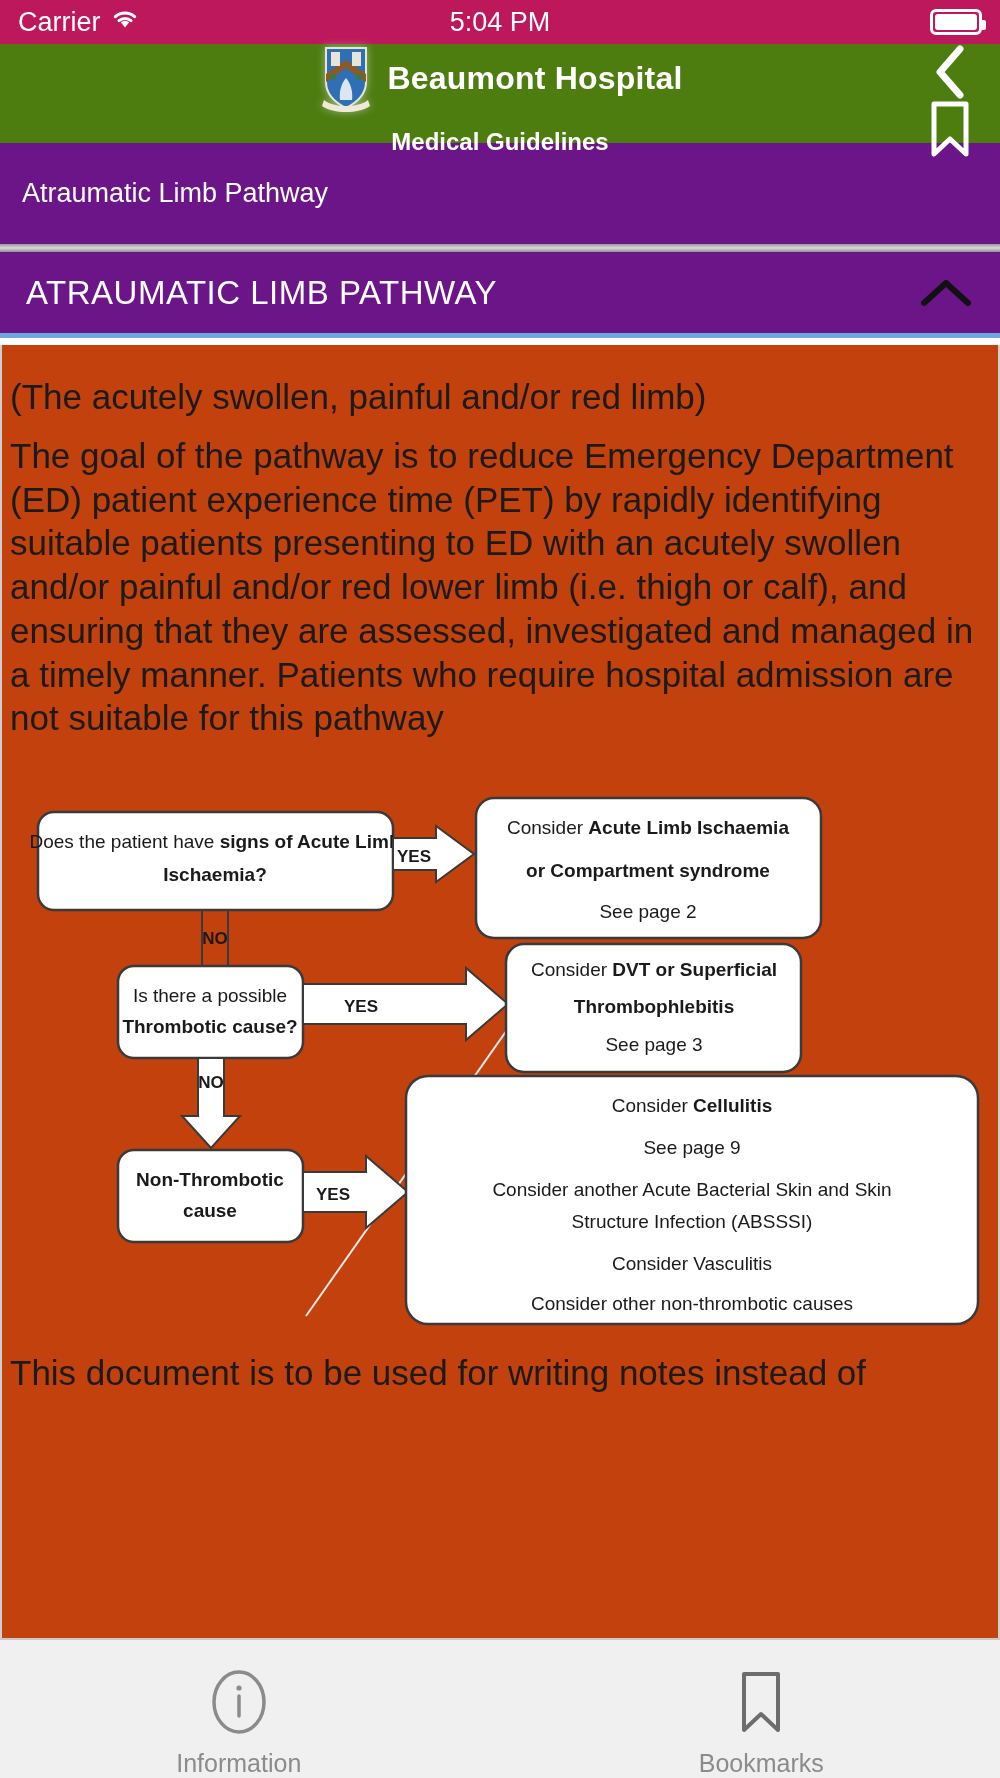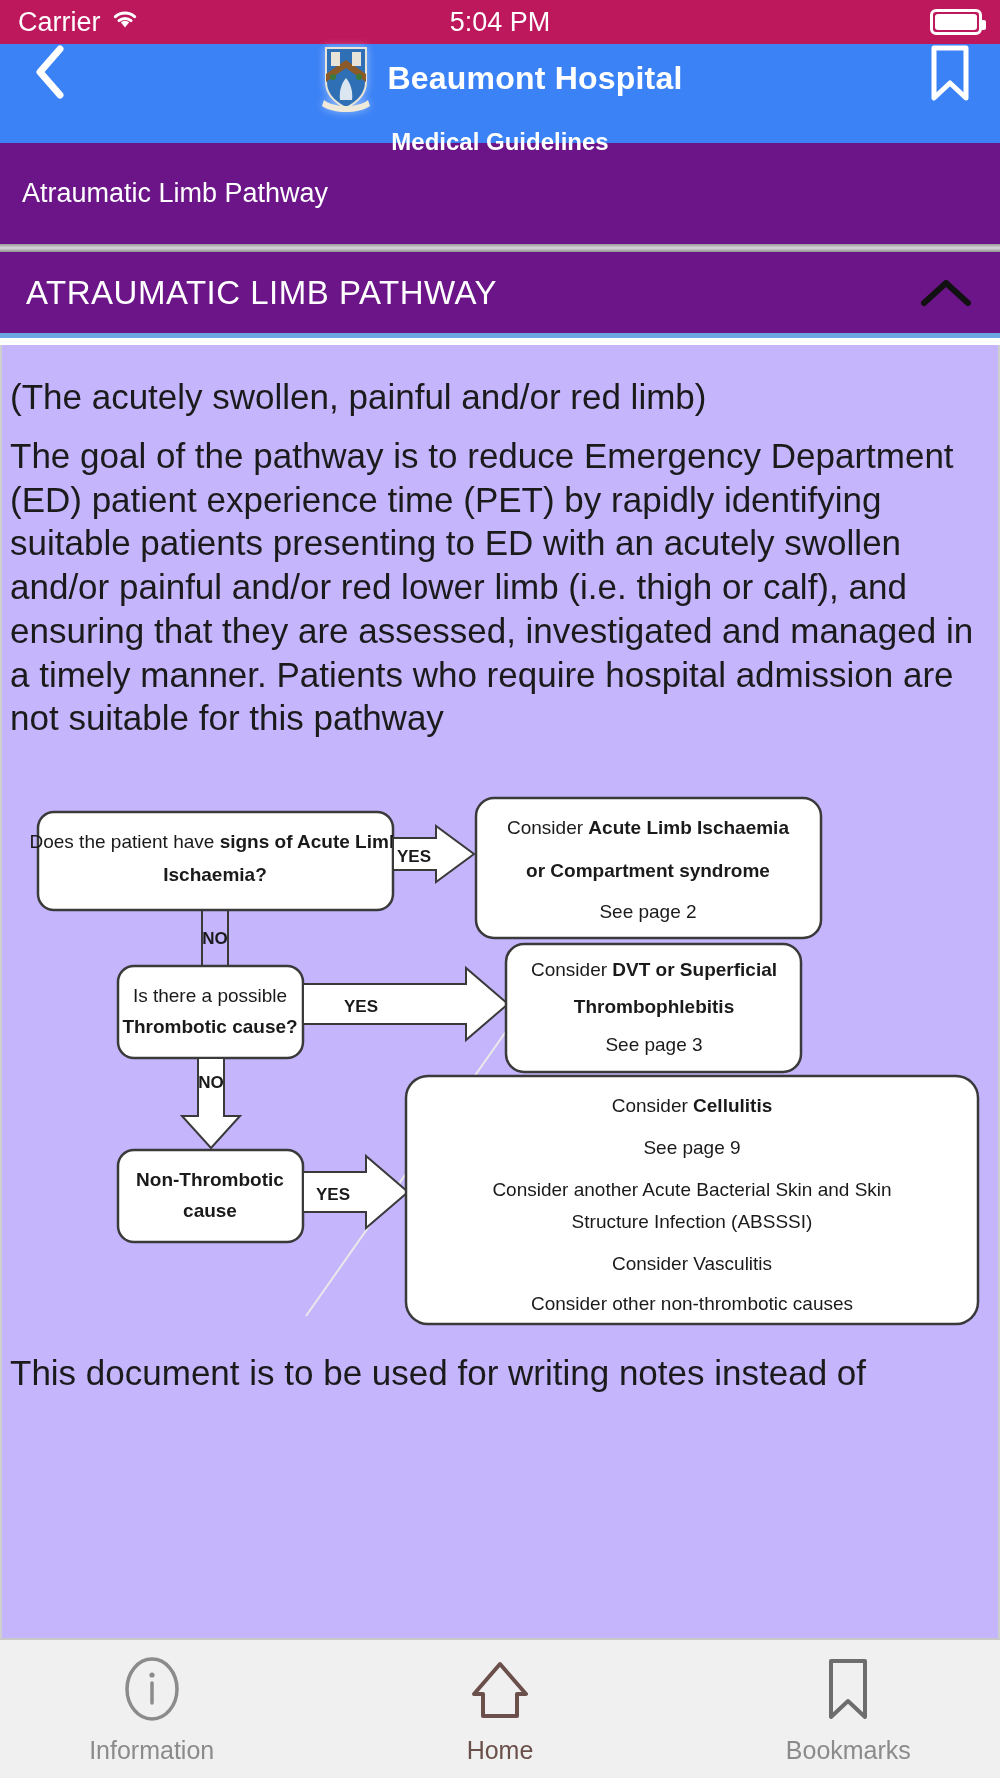--- a/index.html
+++ b/index.html
@@ -31,22 +31,22 @@
     content:""; position:absolute; right:-7px; top:8px;
     width:4px; height:10px; background:#fff; border-radius:0 2px 2px 0;
   }
   .battery-fill{
     position:absolute; left:2px; top:2px; bottom:2px; right:2px;
     background:#fff; border-radius:3px;
   }
 
   
   .navbar{
-    height:99px; background:#3b82f6; color:#fff;
-    display:flex; align-items:flex-start; position:relative; padding:0 20px;
+    height:99px; background:#4d7c0f; color:#fff;
+    display:flex; align-items:flex-end; position:relative; padding:0 20px;flex-direction:column;
   }
   .nav-back{ width:60px; display:flex; align-items:center; justify-content:center; }
   .nav-title-wrap{
     position:absolute; left:0; right:0; text-align:center;
     pointer-events:none;
   }
   .nav-title-row{ display:flex; align-items:center; justify-content:center; gap:14px; }
   .crest{
     width:56px; height:68px; position:relative; display:inline-block;
     filter:drop-shadow(0 0 4px rgba(255,255,255,.45));
@@ -69,21 +69,21 @@
     display:flex; align-items:center; padding:0 26px;
   }
   .section-title{ font-size:33px; letter-spacing:.5px; }
   .section-chevron{ margin-left:auto; display:flex; align-items:center; }
   .blue-rule{ height:5px; background:#6CA6E0; }
 
   
   .content{
     position:absolute; left:0; right:0;
     top:345px; bottom:140px;
-    background:#c4b5fd; overflow:hidden;
+    background:#c2410c; overflow:hidden;
     border-left:2px solid #cfcfcf; border-right:2px solid #cfcfcf;
     padding:0 4px;
   }
   .para{
     font-size:35px; line-height:1.25; color:#1b1b1b;
     padding:0 4px; margin-top:15px;
   }
   .para.lead{ margin-top:30px; }
 
   
@@ -95,21 +95,21 @@
   .flow svg{ display:block; }
   .fbox-text{
     font-family:"Liberation Sans", sans-serif;
     fill:#1a1a1a;
   }
 
   
   .tabbar{
     position:absolute; left:0; right:0; bottom:0; height:140px;
     background:#F0F0F0; border-top:2px solid #c9c9c9;
-    display:flex; align-items:flex-start;gap:45px;
+    display:flex; align-items:flex-end;gap:45px;
   }
   .tab{
     flex:1; display:flex; flex-direction:column;
     align-items:center; justify-content:center;
     padding-top:16px; gap:10px;
   }
   .tab-label{ font-size:25px; }
   .tab.inactive .tab-label{ color:#8b8b8b; }
   .tab.active .tab-label{ color:#6B4F4B; }
 </style>
@@ -262,28 +262,20 @@
     <span>
       <svg width="60" height="66" viewBox="0 0 60 66">
         <ellipse cx="30" cy="33" rx="25" ry="30" stroke="#8b8b8b" stroke-width="3.5" fill="none"></ellipse>
         <circle cx="30" cy="19" r="2.6" fill="#8b8b8b"></circle>
         <path d="M30 27 L30 47" stroke="#8b8b8b" stroke-width="3.5" stroke-linecap="round"></path>
       </svg>
     </span>
     <span class="tab-label">Information</span>
   </div>
 
-  <div class="tab active">
-    <span>
-      <svg width="66" height="66" viewBox="0 0 66 66">
-        <path d="M33 8 L59 38 L50 38 L50 60 L16 60 L16 38 L7 38 Z" stroke="#6B4F4B" stroke-width="4" fill="none" stroke-linejoin="round"></path>
-      </svg>
-    </span>
-    <span class="tab-label">Home</span>
-  </div>
 
   <div class="tab inactive">
     <span>
       <svg width="52" height="66" viewBox="0 0 52 66">
         <path d="M9 5 h34 v56 l-17 -16 l-17 16 z" stroke="#6d6d6d" stroke-width="4" fill="none" stroke-linejoin="round"></path>
       </svg>
     </span>
     <span class="tab-label">Bookmarks</span>
   </div>
 

